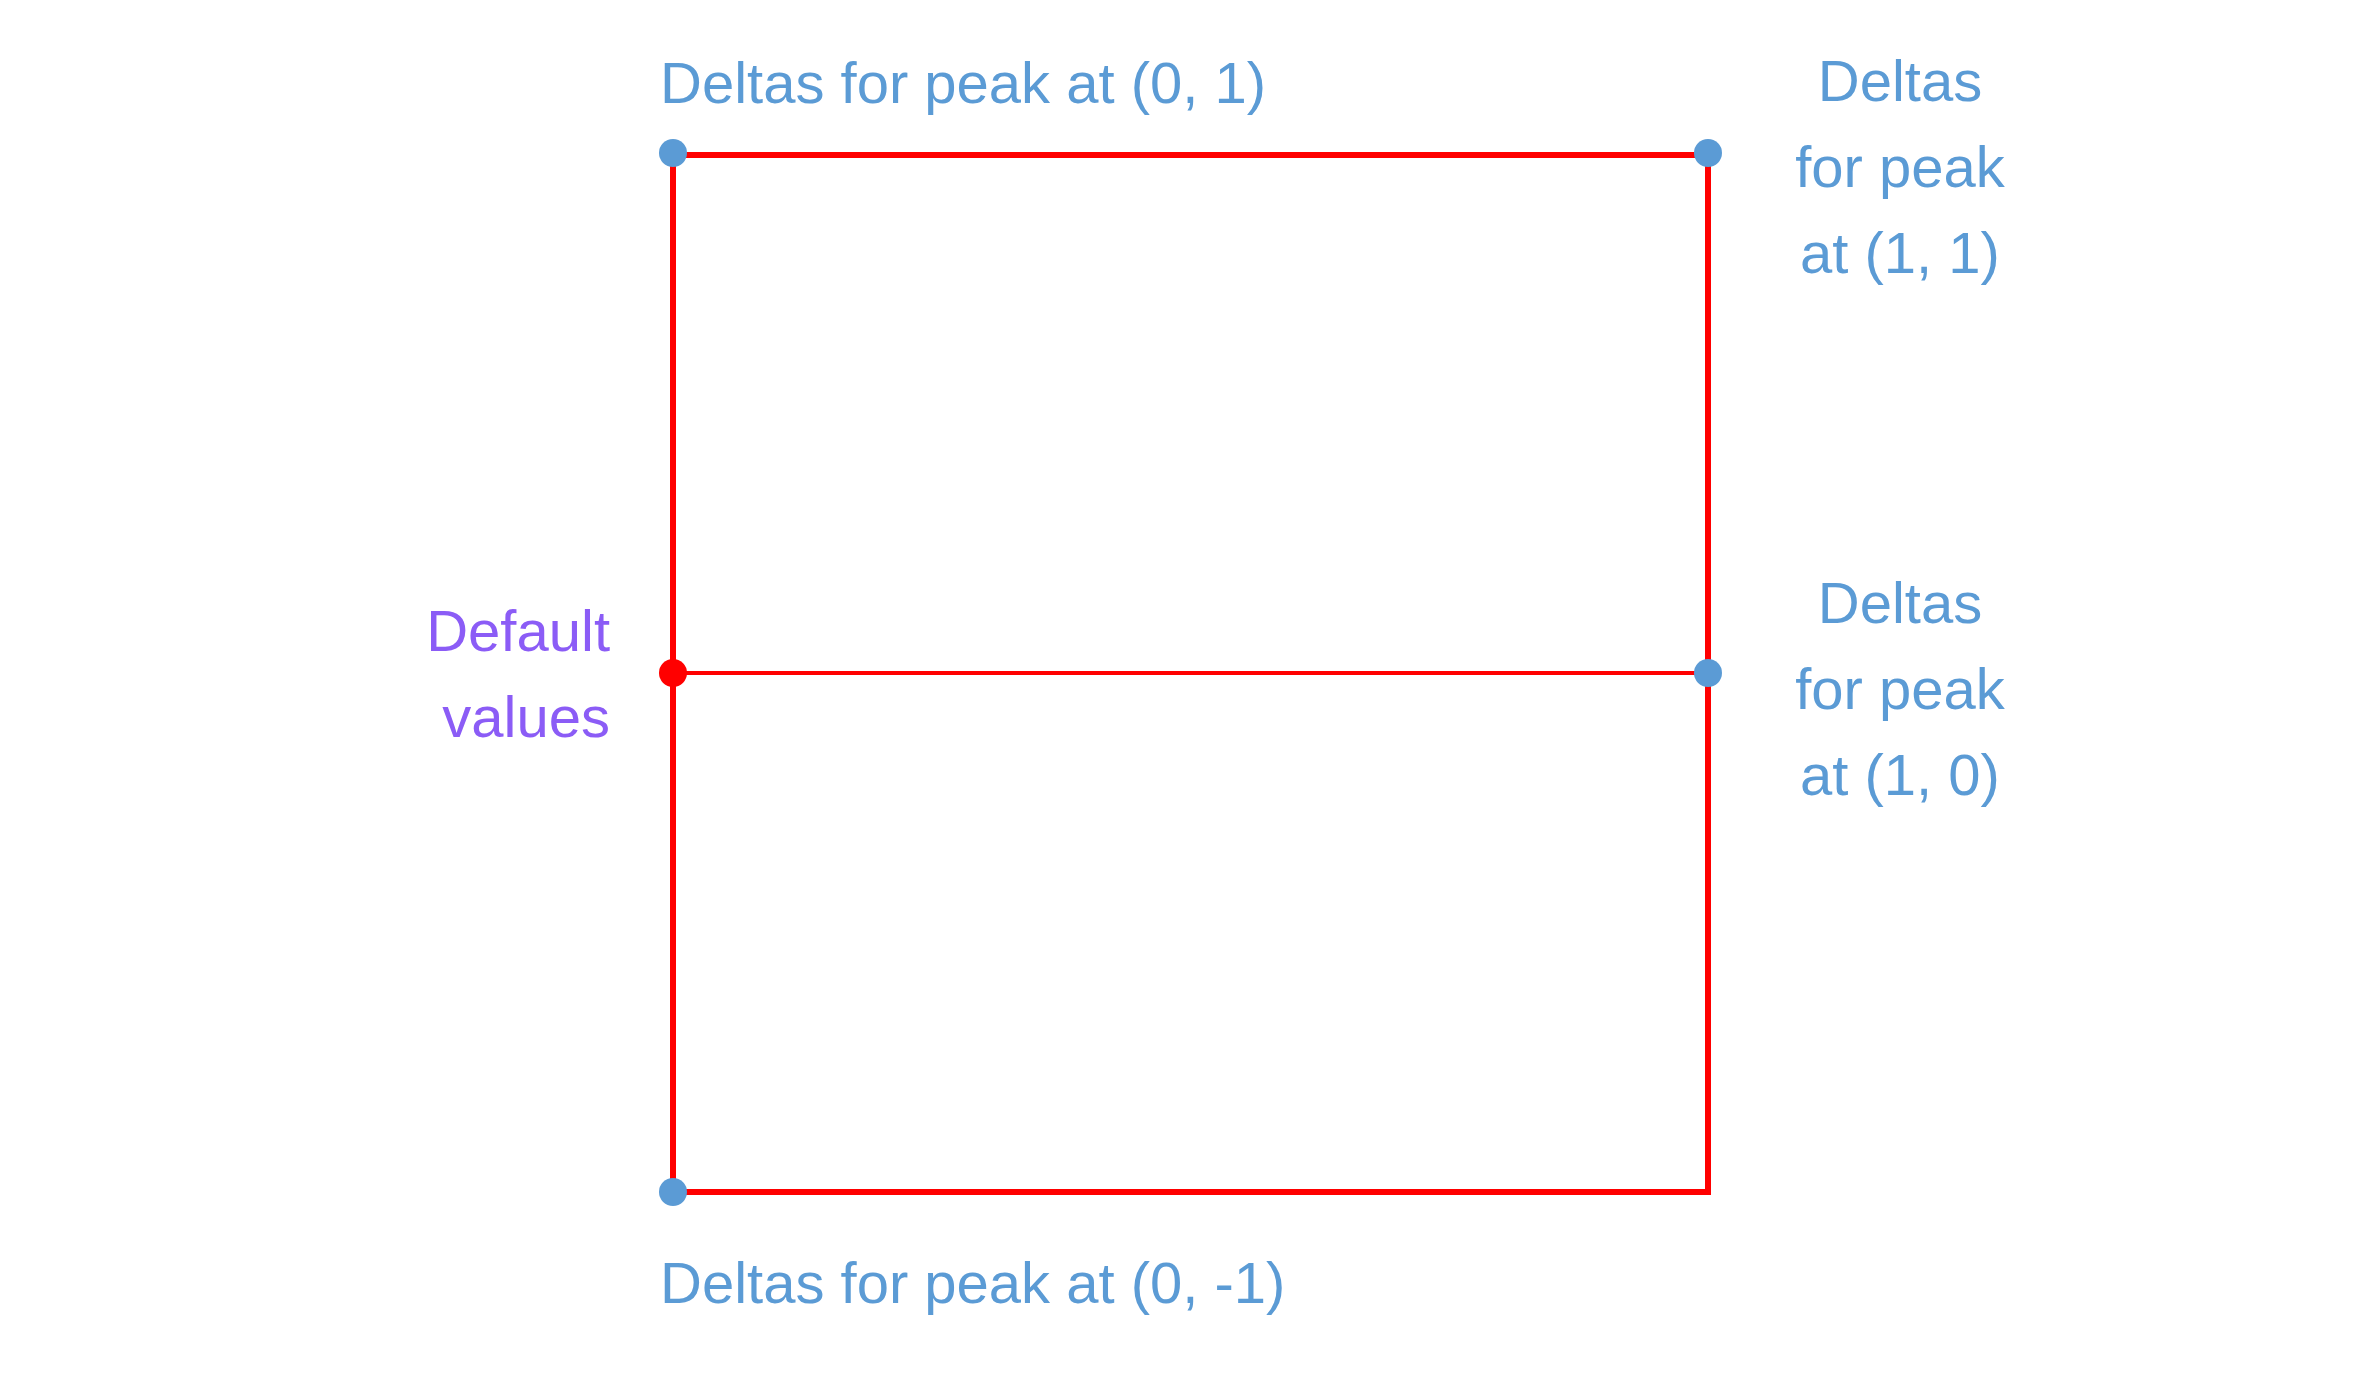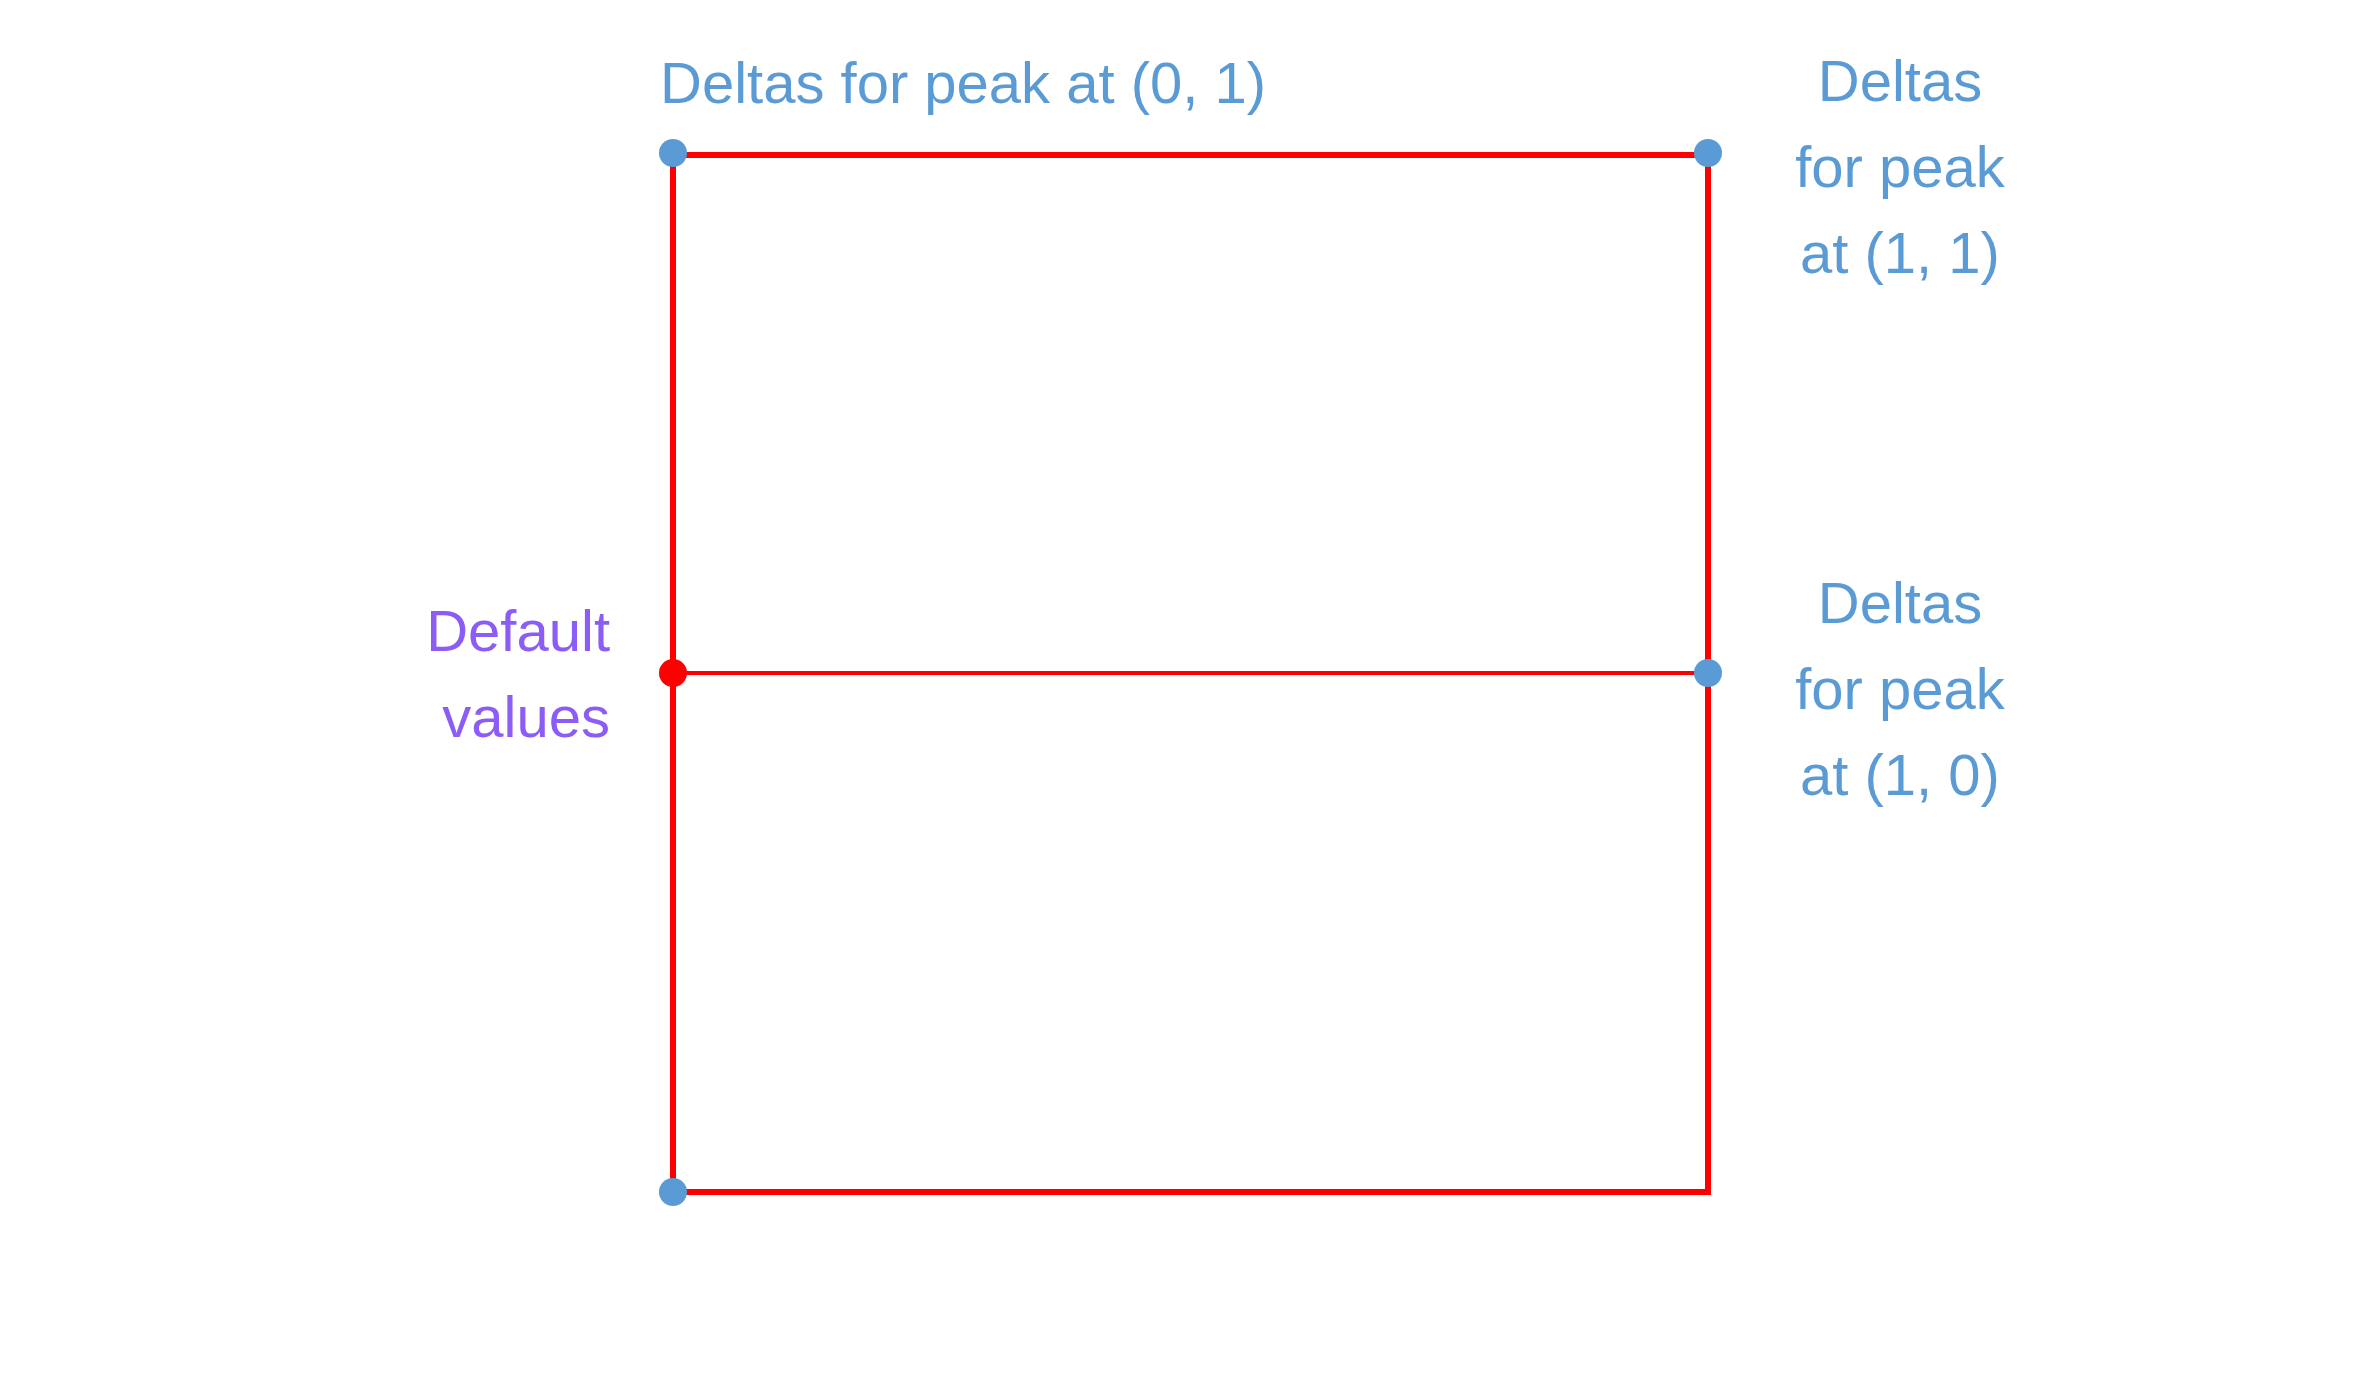--- a/index.html
+++ b/index.html
@@ -115,17 +115,18 @@
   <div class="label blue" id="label-top">Deltas for peak at (0, 1)</div>
 
   <div class="label blue" id="label-top-right">Deltas
 for peak
 at (1, 1)</div>
 
   <div class="label blue" id="label-mid-right">Deltas
 for peak
 at (1, 0)</div>
 
+  <div class="label blue" id="label-bottom">Deltas for peak at (0, -1)</div>
 
   <div class="label red" id="label-default">Default
 values</div>
 
 </div>
 
 </body></html>

